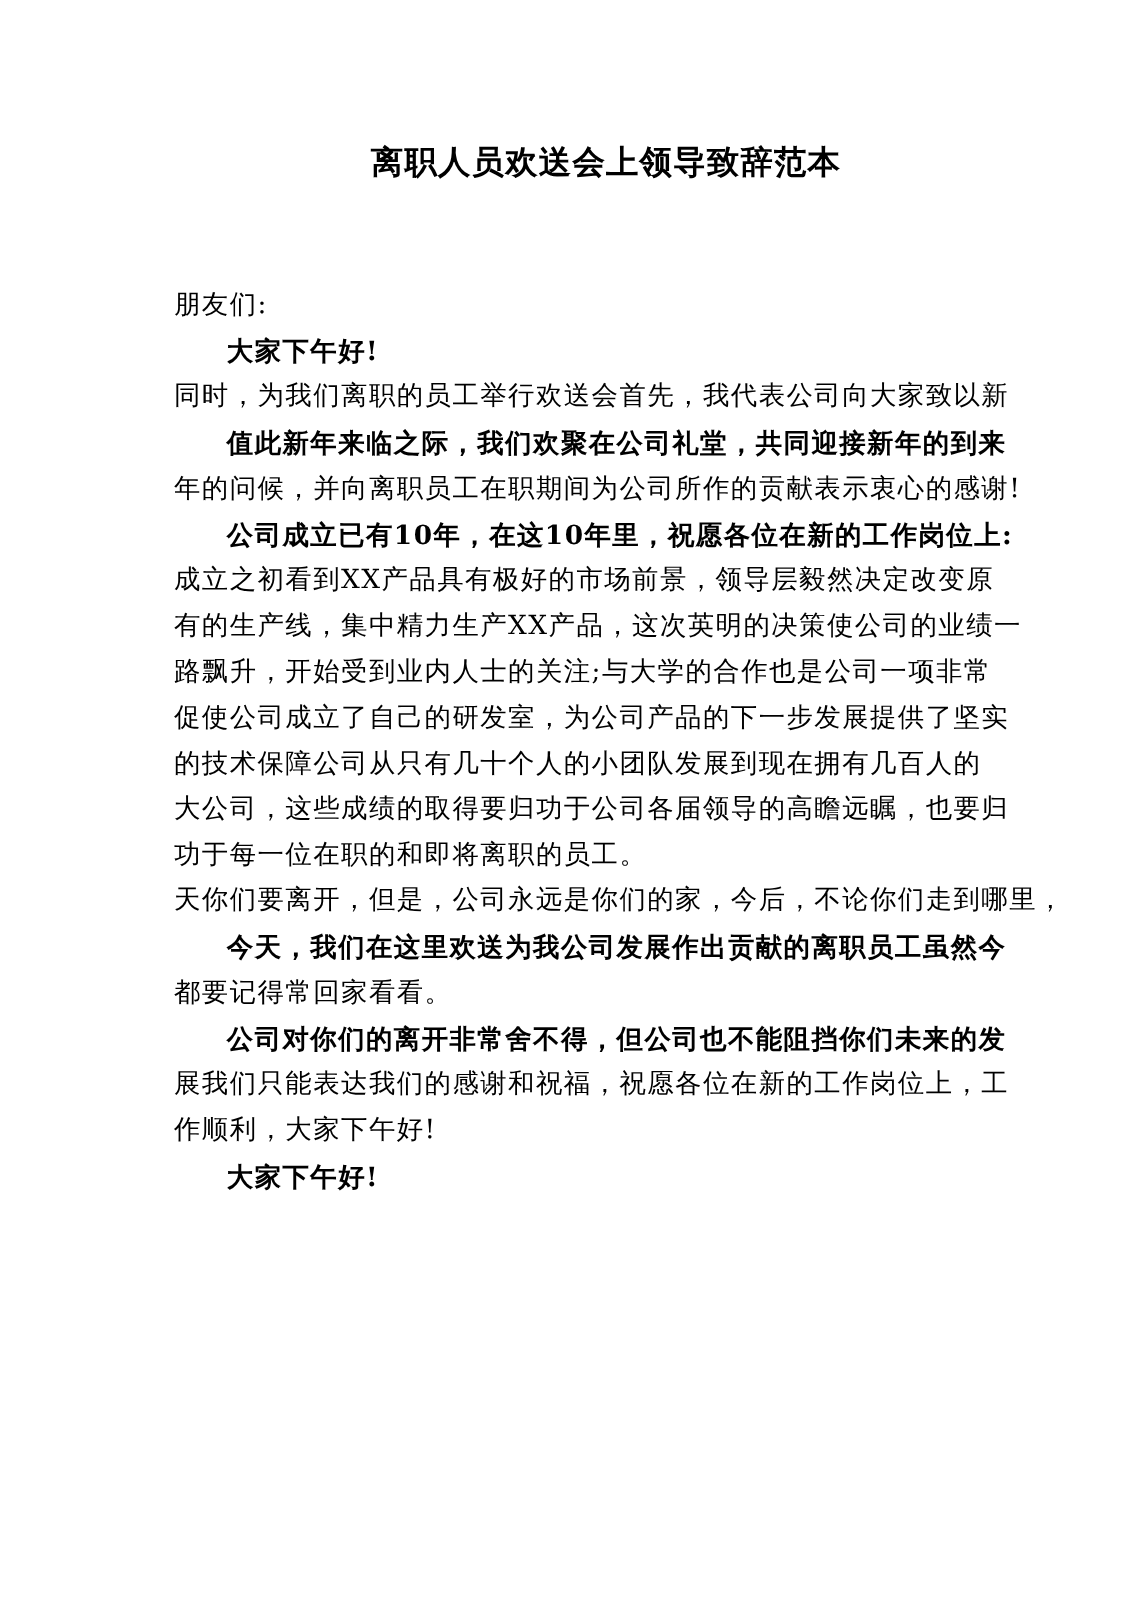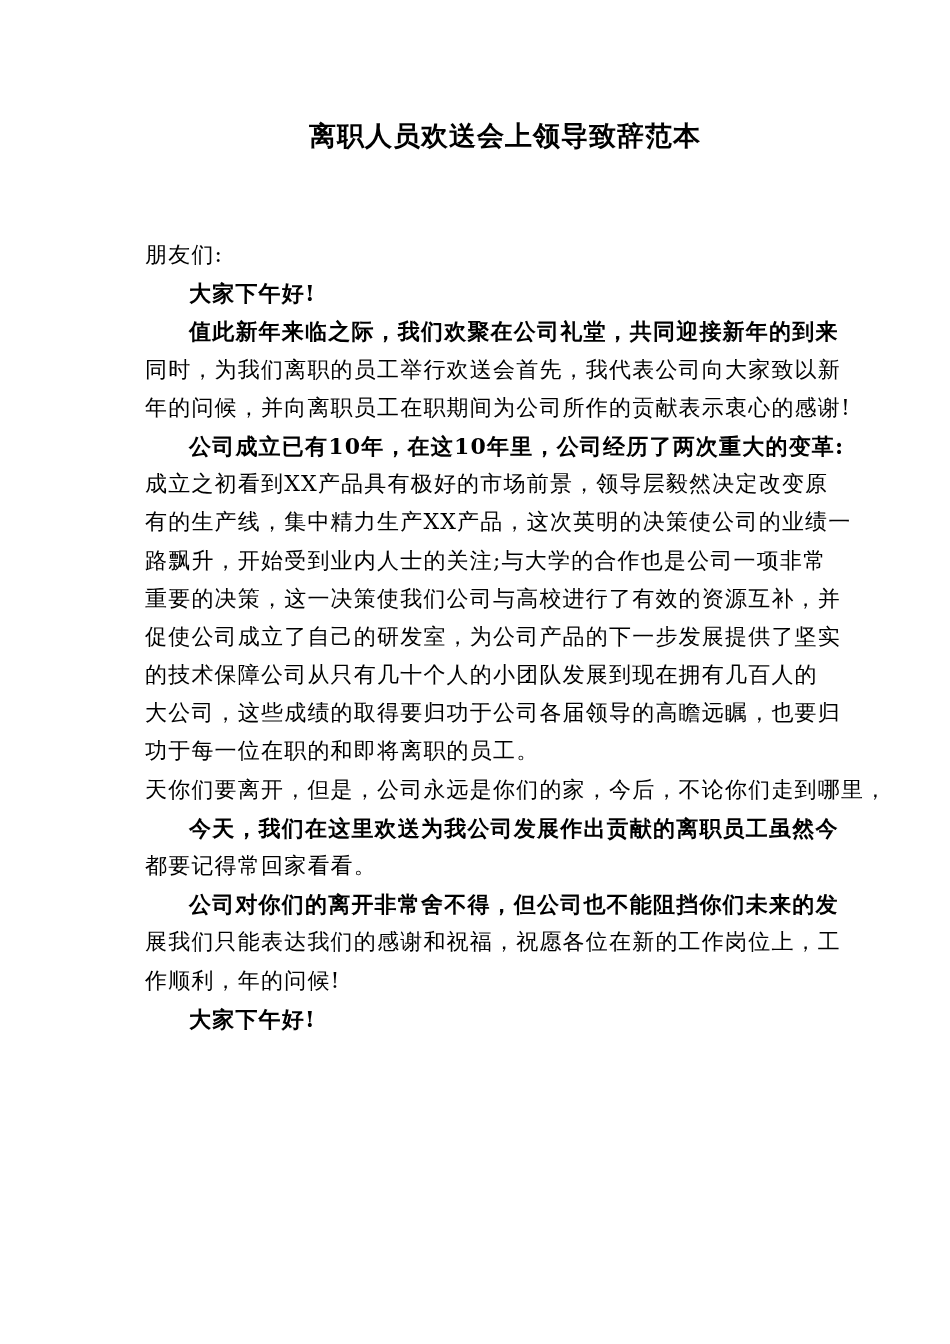--- a/index.html
+++ b/index.html
@@ -57,33 +57,32 @@
   </style>
 </head>
 <body>
 
 <div class="page">
   <div class="title">离职人员欢送会上领导致辞范本</div>
 
   <div class="body-text">
     <span class="line">朋友们:</span>
     <span class="line indent">大家下午好!</span>
+    <span class="line">同时，为我们离职的员工举行欢送会首先，我代表公司向大家致以新</span>
     <span class="line indent">值此新年来临之际，我们欢聚在公司礼堂，共同迎接新年的到来</span>
-    <span class="line">同时，为我们离职的员工举行欢送会首先，我代表公司向大家致以新</span>
     <span class="line">年的问候，并向离职员工在职期间为公司所作的贡献表示衷心的感谢!</span>
-    <span class="line indent">公司成立已有10年，在这10年里，公司经历了两次重大的变革:</span>
+    <span class="line indent">公司成立已有10年，在这10年里，祝愿各位在新的工作岗位上:</span>
     <span class="line">成立之初看到XX产品具有极好的市场前景，领导层毅然决定改变原</span>
     <span class="line">有的生产线，集中精力生产XX产品，这次英明的决策使公司的业绩一</span>
     <span class="line">路飘升，开始受到业内人士的关注;与大学的合作也是公司一项非常</span>
-    <span class="line">重要的决策，这一决策使我们公司与高校进行了有效的资源互补，并</span>
     <span class="line">促使公司成立了自己的研发室，为公司产品的下一步发展提供了坚实</span>
     <span class="line">的技术保障公司从只有几十个人的小团队发展到现在拥有几百人的</span>
     <span class="line">大公司，这些成绩的取得要归功于公司各届领导的高瞻远瞩，也要归</span>
     <span class="line">功于每一位在职的和即将离职的员工。</span>
     <span class="line">天你们要离开，但是，公司永远是你们的家，今后，不论你们走到哪里，</span>
     <span class="line indent">今天，我们在这里欢送为我公司发展作出贡献的离职员工虽然今</span>
     <span class="line">都要记得常回家看看。</span>
     <span class="line indent">公司对你们的离开非常舍不得，但公司也不能阻挡你们未来的发</span>
     <span class="line">展我们只能表达我们的感谢和祝福，祝愿各位在新的工作岗位上，工</span>
-    <span class="line">作顺利，年的问候!</span>
+    <span class="line">作顺利，大家下午好!</span>
     <span class="line indent">大家下午好!</span>
   </div>
 </div>
 
 </body></html>

